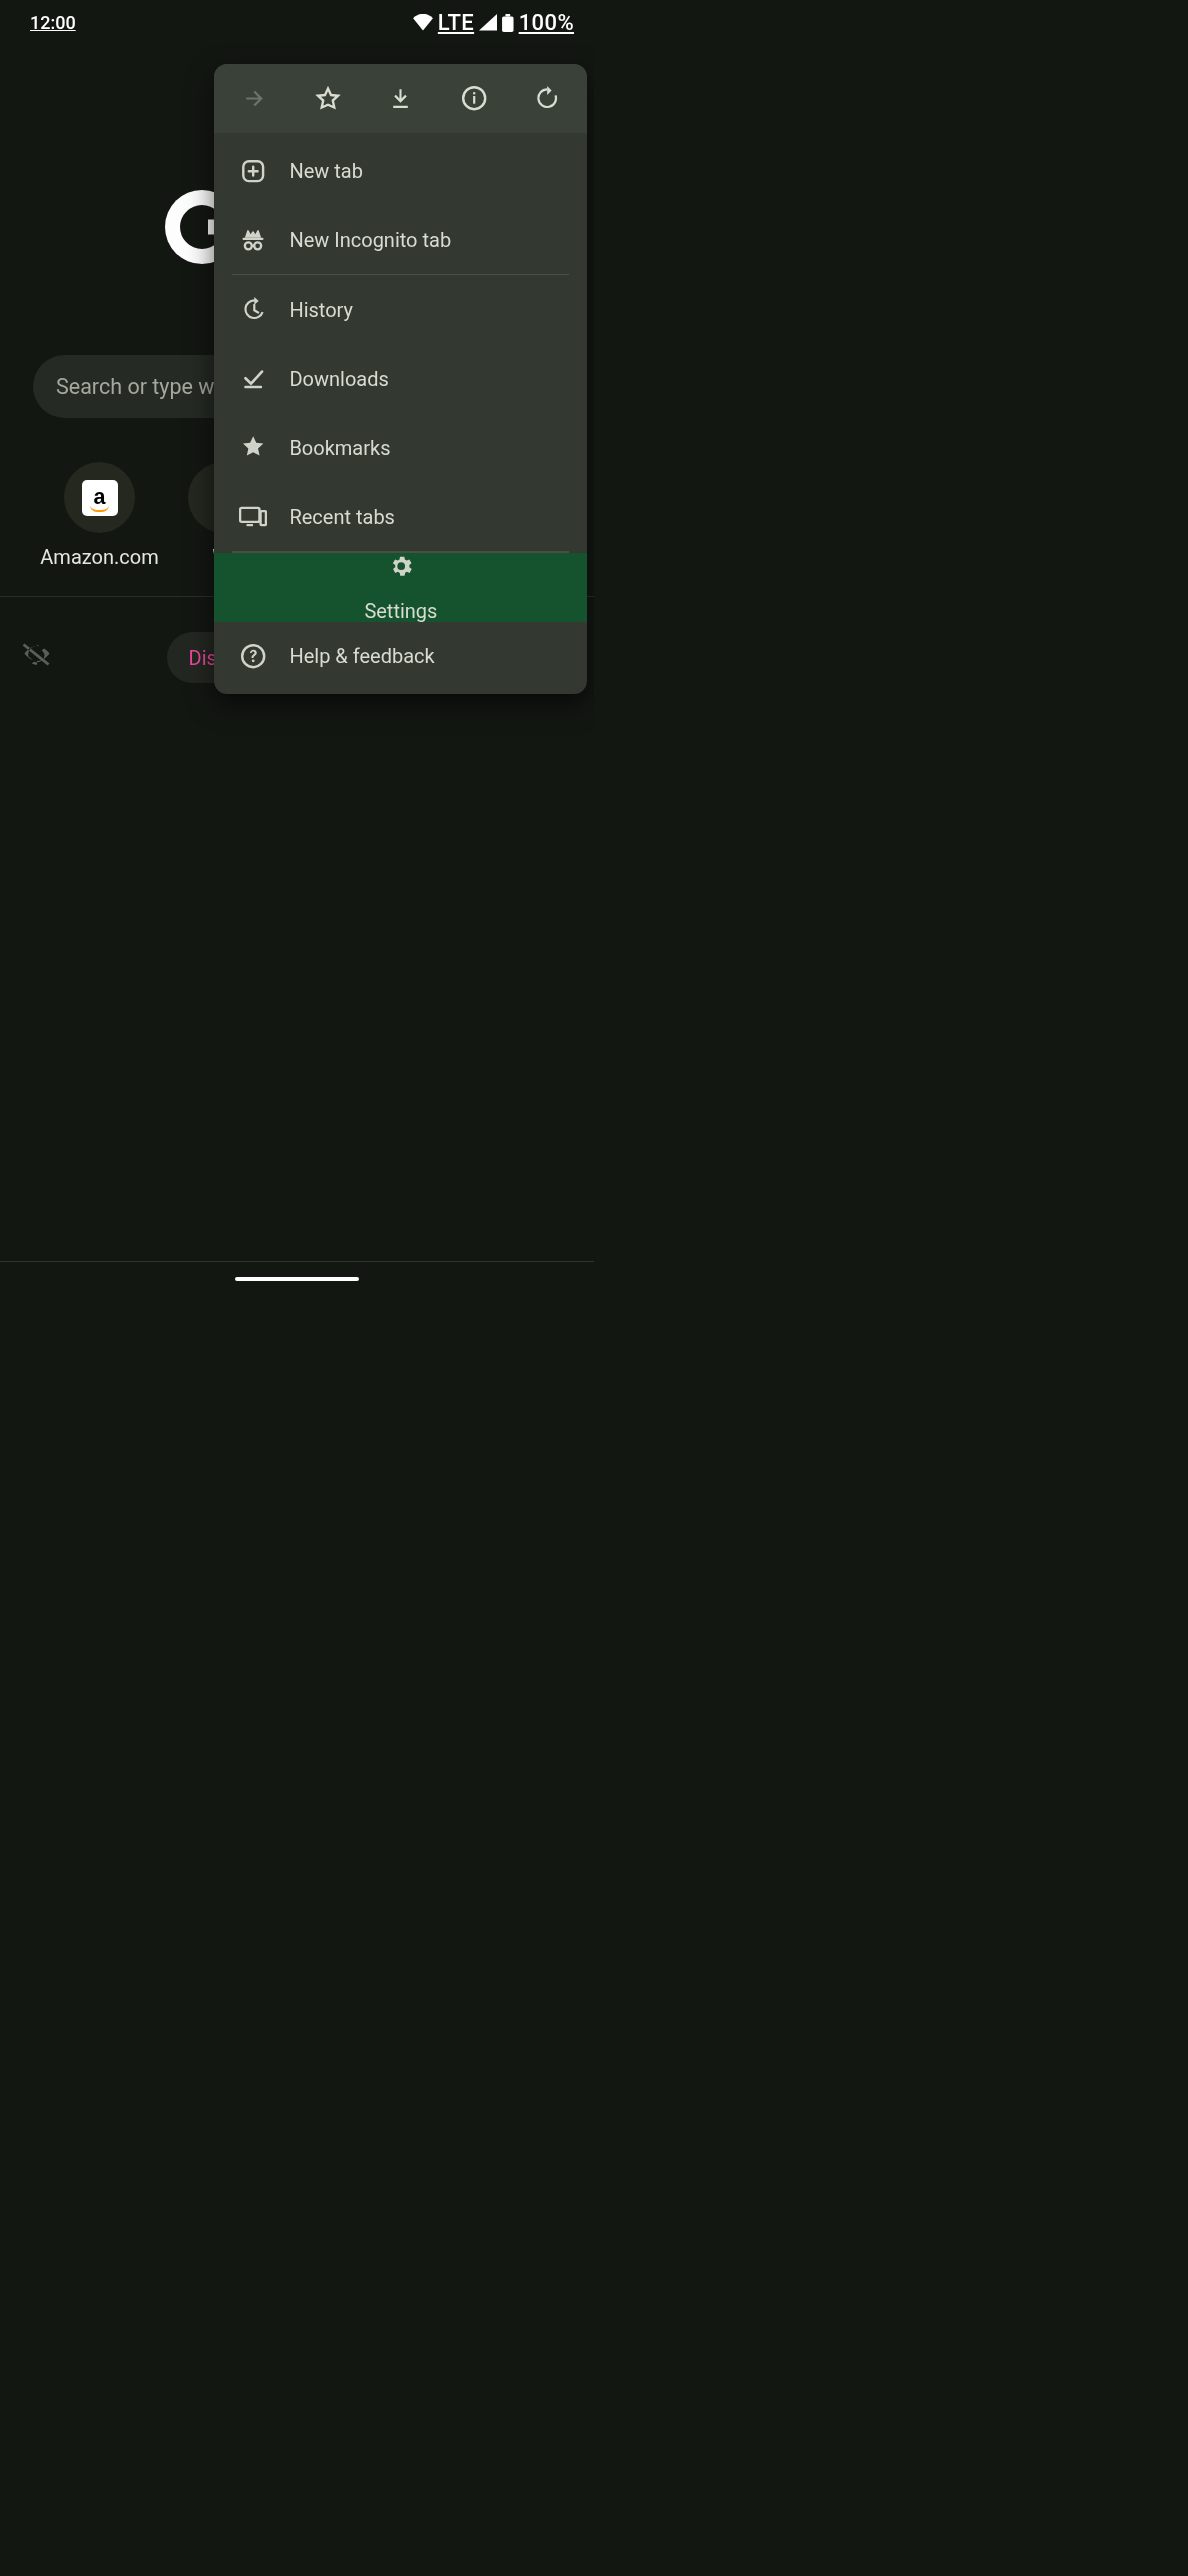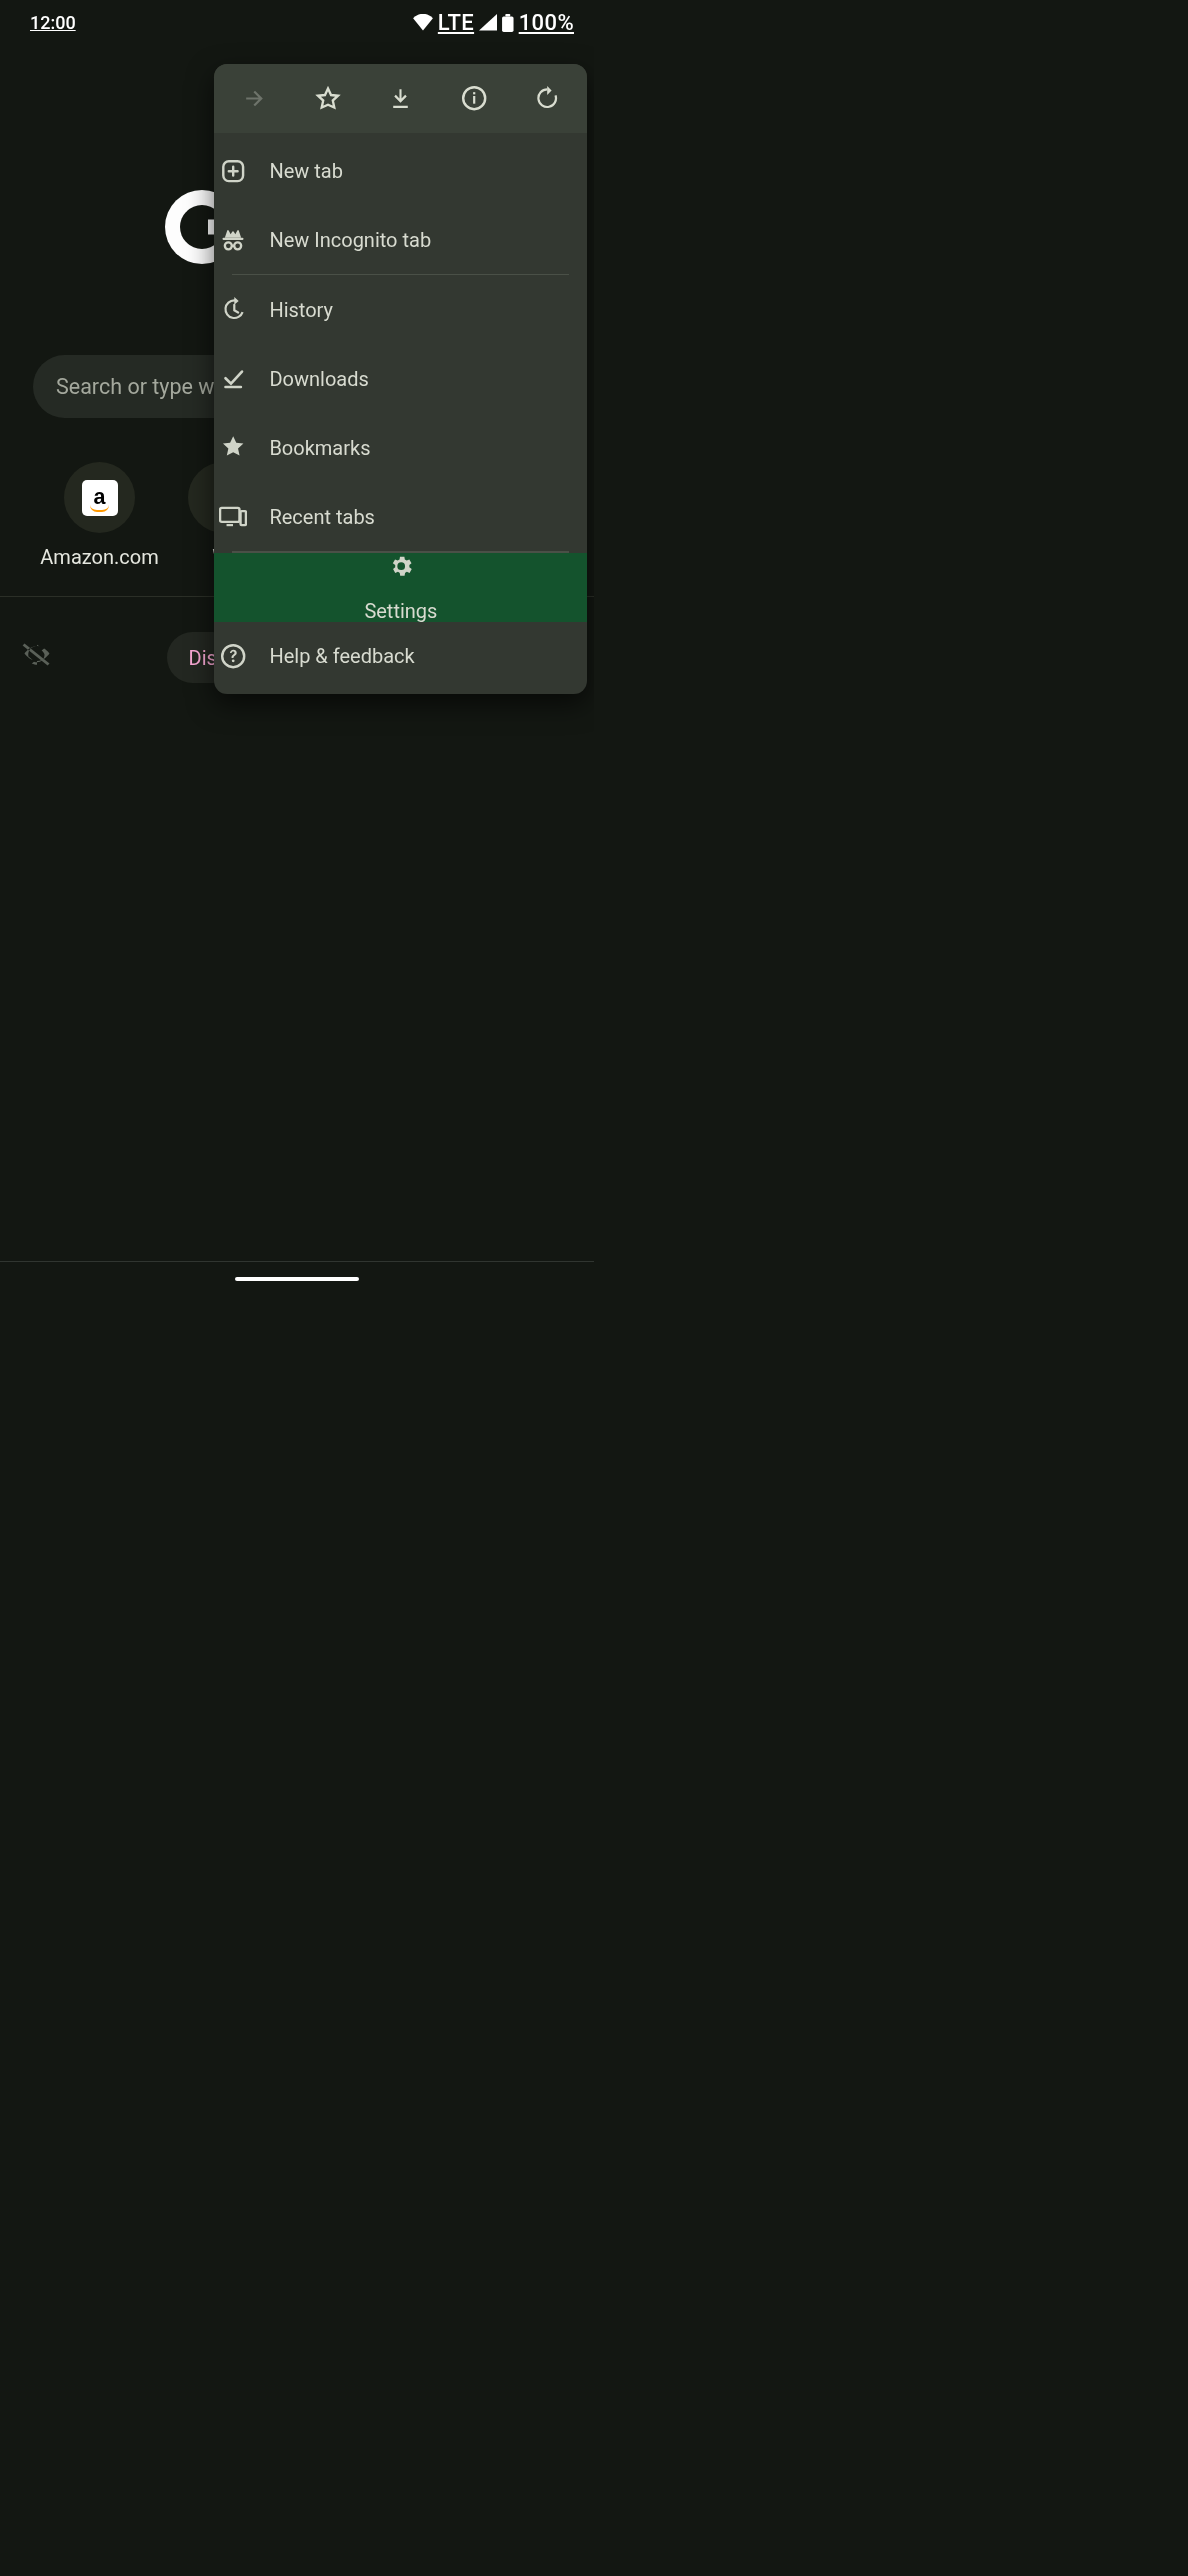--- a/index.html
+++ b/index.html
@@ -95,21 +95,21 @@
 
   .discover-bar{
     position:absolute; top:596px; left:0; right:0; height:0.8px; background:#2b2f27;
   }
   .incognito-eye{
     position:absolute; top:641px; left:21.5px; color:#5a6058;
   }
   .discover-pill{
     position:absolute; top:632px; left:167px;
     height:51px; padding:0 21.5px; border-radius:26.4px;
-    background:#232721; color:#f9a8d4; font-size:20px;
+    background:#232721; color:#ec4899; font-size:20px;
     display:flex; align-items:center;
   }
 
   
 
   
   .menu {
     position: absolute;
     top: 64px; right: 6.6px;
     width: 373px;
@@ -130,21 +130,21 @@
     width: 48px; height: 48px;
     display:flex; align-items:center; justify-content:center;
     color: #d9ddd0;
   }
   .icon-btn.disabled { color: #6d736a; }
 
   .menu-list { padding: 3.3px 0; }
   .menu-item {
     height: 69px;
     display: flex; align-items: center;
-    padding: 0 2px;
+    padding: 0 22px;
     gap: 20px;
     color: #d8dbd0;
     font-size: 20px;
     justify-content: space-between;
   }
   .menu-item .mi-icon { width: 33px; display:flex; align-items:center; justify-content:center; color:#d0d4c8;}
   .menu-item .mi-label { flex: 1; }
   .menu-item.highlight { background: #14532d; flex-direction: column; }
   .menu-sep { height:0.8px; margin: 0 18px; background:#4a5047; }
   .menu-check {

